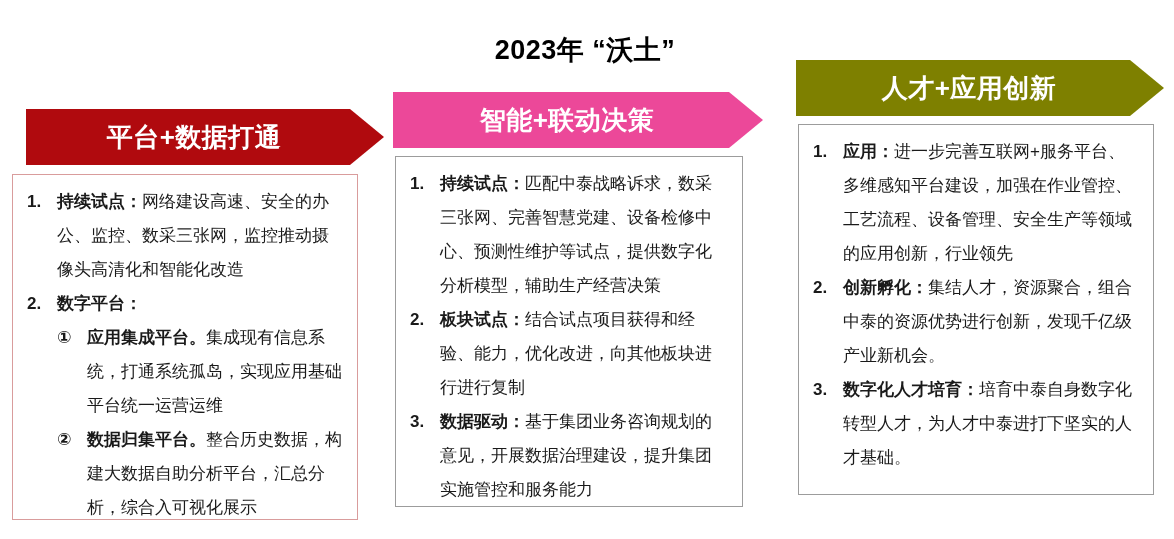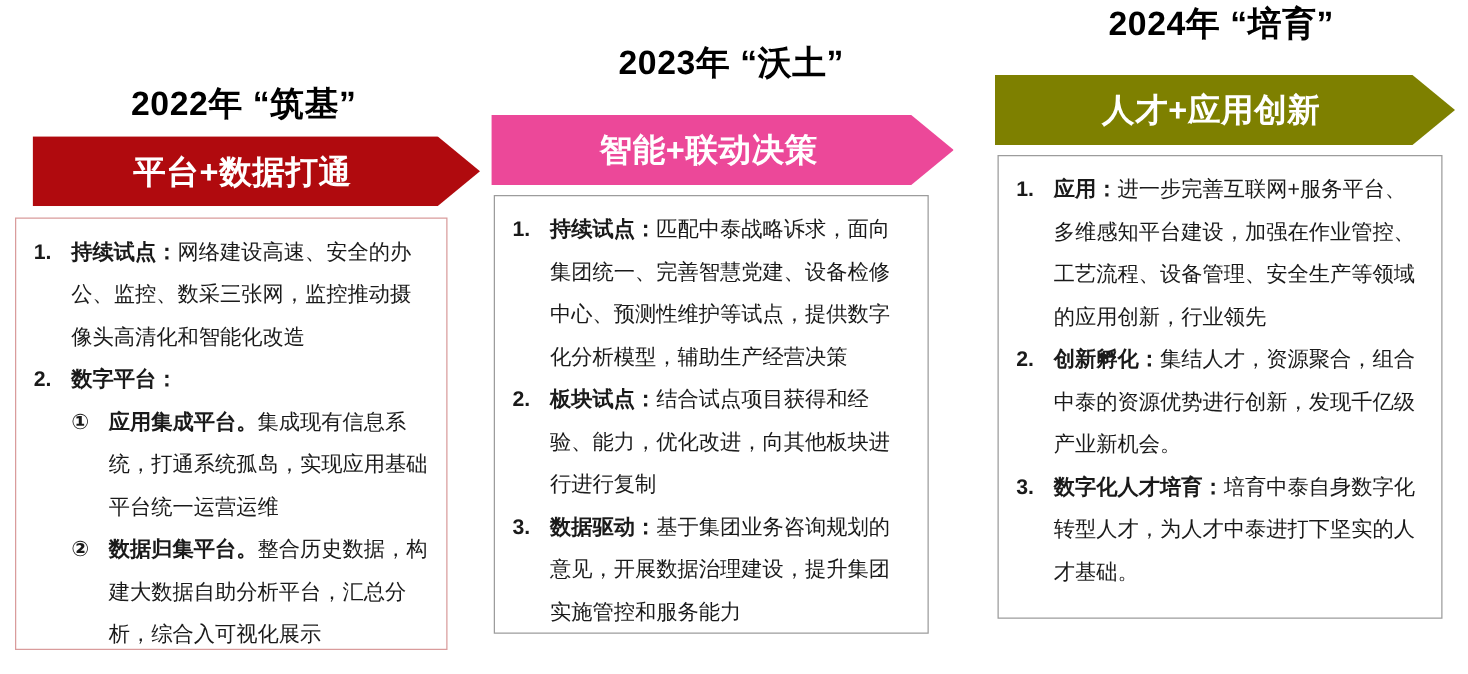--- a/index.html
+++ b/index.html
@@ -126,21 +126,20 @@
     top: 0;
     font-weight: bold;
     font-size: 17px;
     line-height: 34px;
   }
 </style>
 </head>
 <body>
 
 <div class="column" id="col-1">
-  <div class="year-title">2022年 “筑基”</div>
   <div class="banner">平台+数据打通</div>
   <div class="content-box">
     <ol class="items">
       <li>
         <span class="num">1.</span><span class="lead">持续试点：</span><span class="body-text">网络建设高速、安全的办公、监控、数采三张网，监控推动摄像头高清化和智能化改造</span>
       </li>
       <li>
         <span class="num">2.</span><span class="lead">数字平台：</span>
         <ol class="subitems">
           <li>
@@ -154,34 +153,33 @@
     </ol>
   </div>
 </div>
 
 <div class="column" id="col-2">
   <div class="year-title">2023年 “沃土”</div>
   <div class="banner">智能+联动决策</div>
   <div class="content-box">
     <ol class="items">
       <li>
-        <span class="num">1.</span><span class="lead">持续试点：</span><span class="body-text">匹配中泰战略诉求，面向集团统一、完善智慧党建、设备检修中心、预测性维护等试点，提供数字化分析模型，辅助生产经营决策</span>
+        <span class="num">1.</span><span class="lead">持续试点：</span><span class="body-text">匹配中泰战略诉求，数采三张网、完善智慧党建、设备检修中心、预测性维护等试点，提供数字化分析模型，辅助生产经营决策</span>
       </li>
       <li>
         <span class="num">2.</span><span class="lead">板块试点：</span><span class="body-text">结合试点项目获得和经验、能力，优化改进，向其他板块进行进行复制</span>
       </li>
       <li>
         <span class="num">3.</span><span class="lead">数据驱动：</span><span class="body-text">基于集团业务咨询规划的意见，开展数据治理建设，提升集团实施管控和服务能力</span>
       </li>
     </ol>
   </div>
 </div>
 
 <div class="column" id="col-3">
-  <div class="year-title">2024年 “培育”</div>
   <div class="banner">人才+应用创新</div>
   <div class="content-box">
     <ol class="items">
       <li>
         <span class="num">1.</span><span class="lead">应用：</span><span class="body-text">进一步完善互联网+服务平台、多维感知平台建设，加强在作业管控、工艺流程、设备管理、安全生产等领域的应用创新，行业领先</span>
       </li>
       <li>
         <span class="num">2.</span><span class="lead">创新孵化：</span><span class="body-text">集结人才，资源聚合，组合中泰的资源优势进行创新，发现千亿级产业新机会。</span>
       </li>
       <li>

